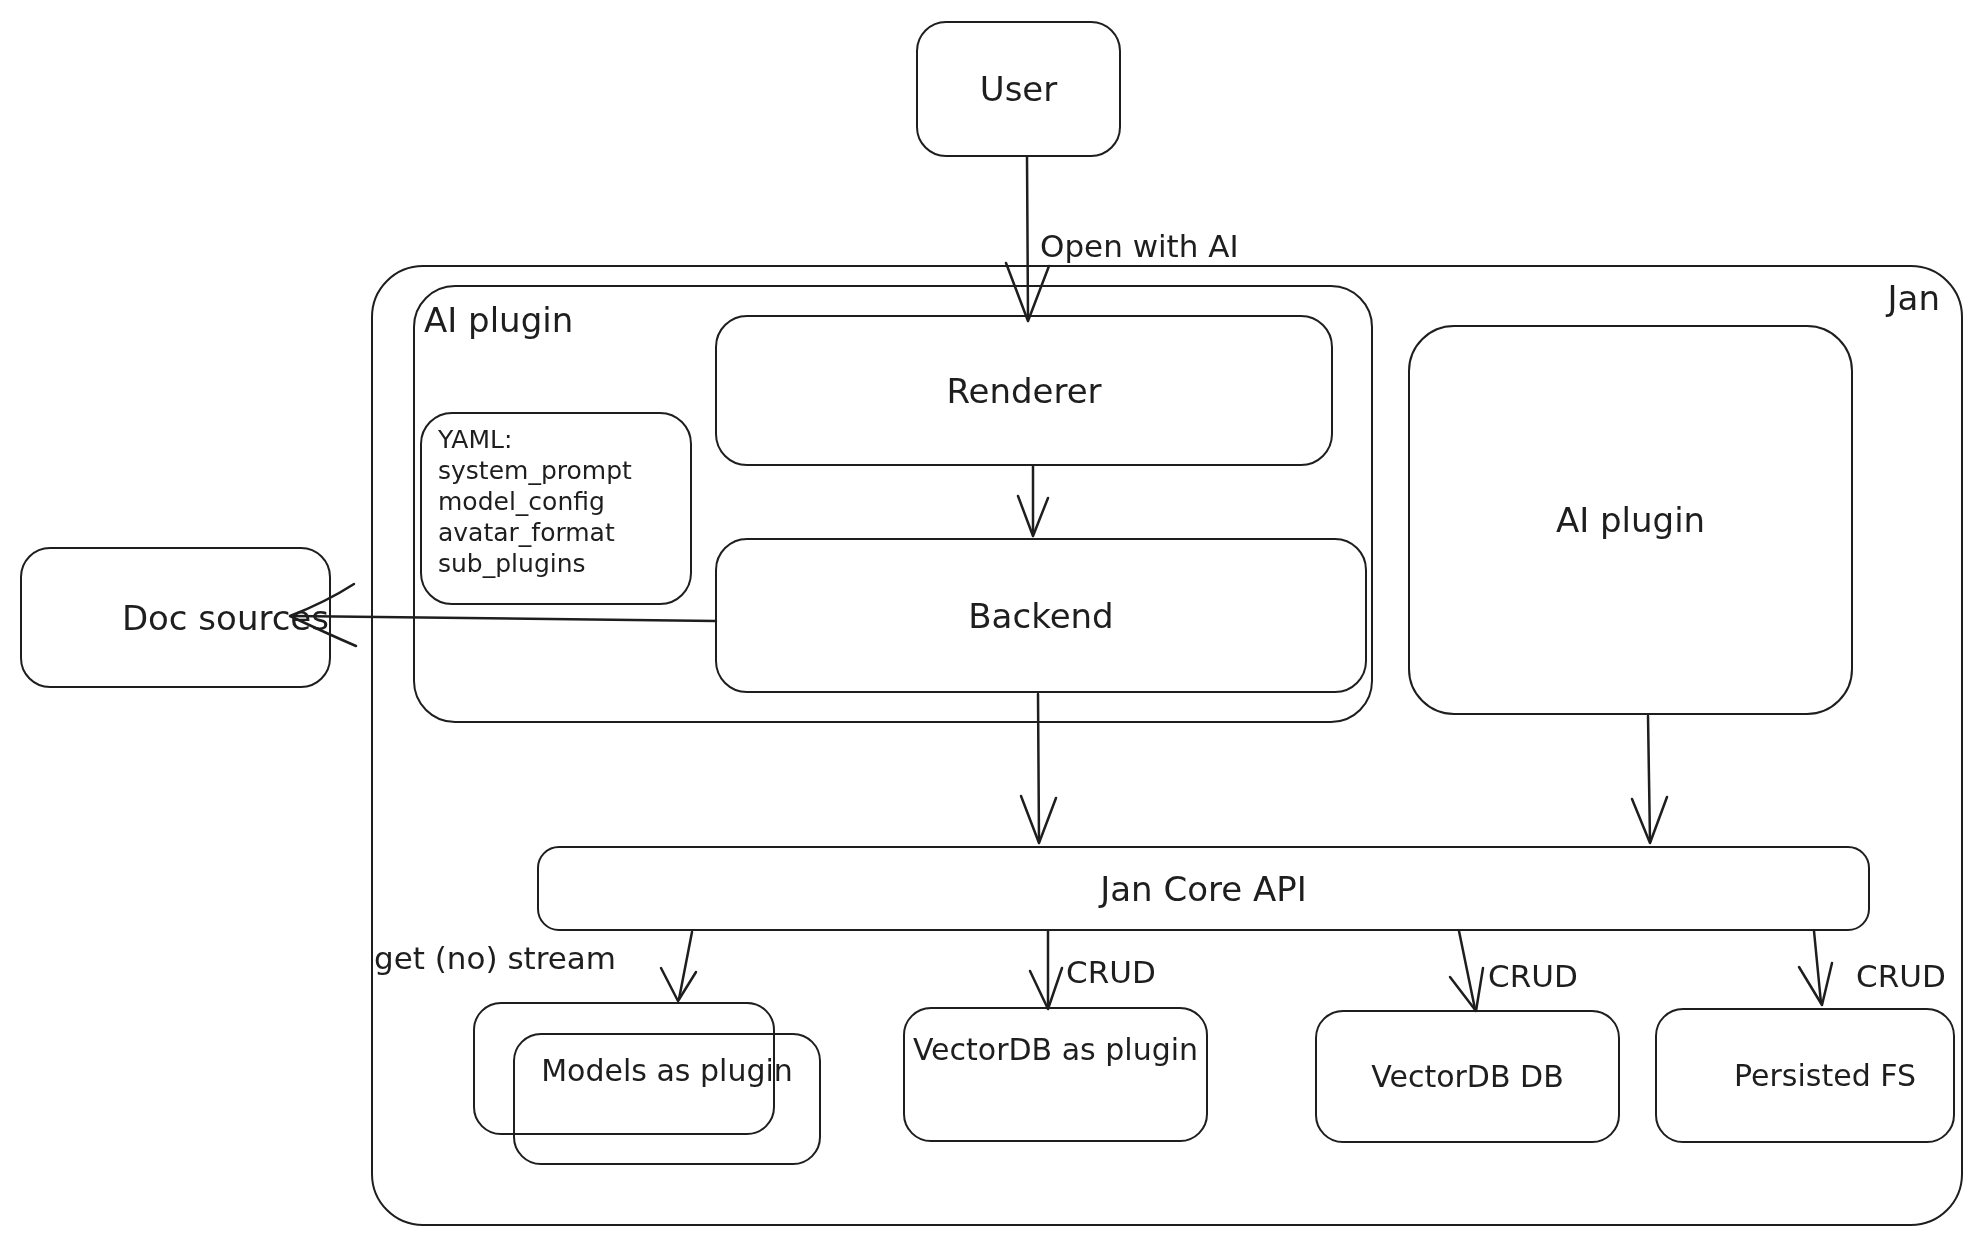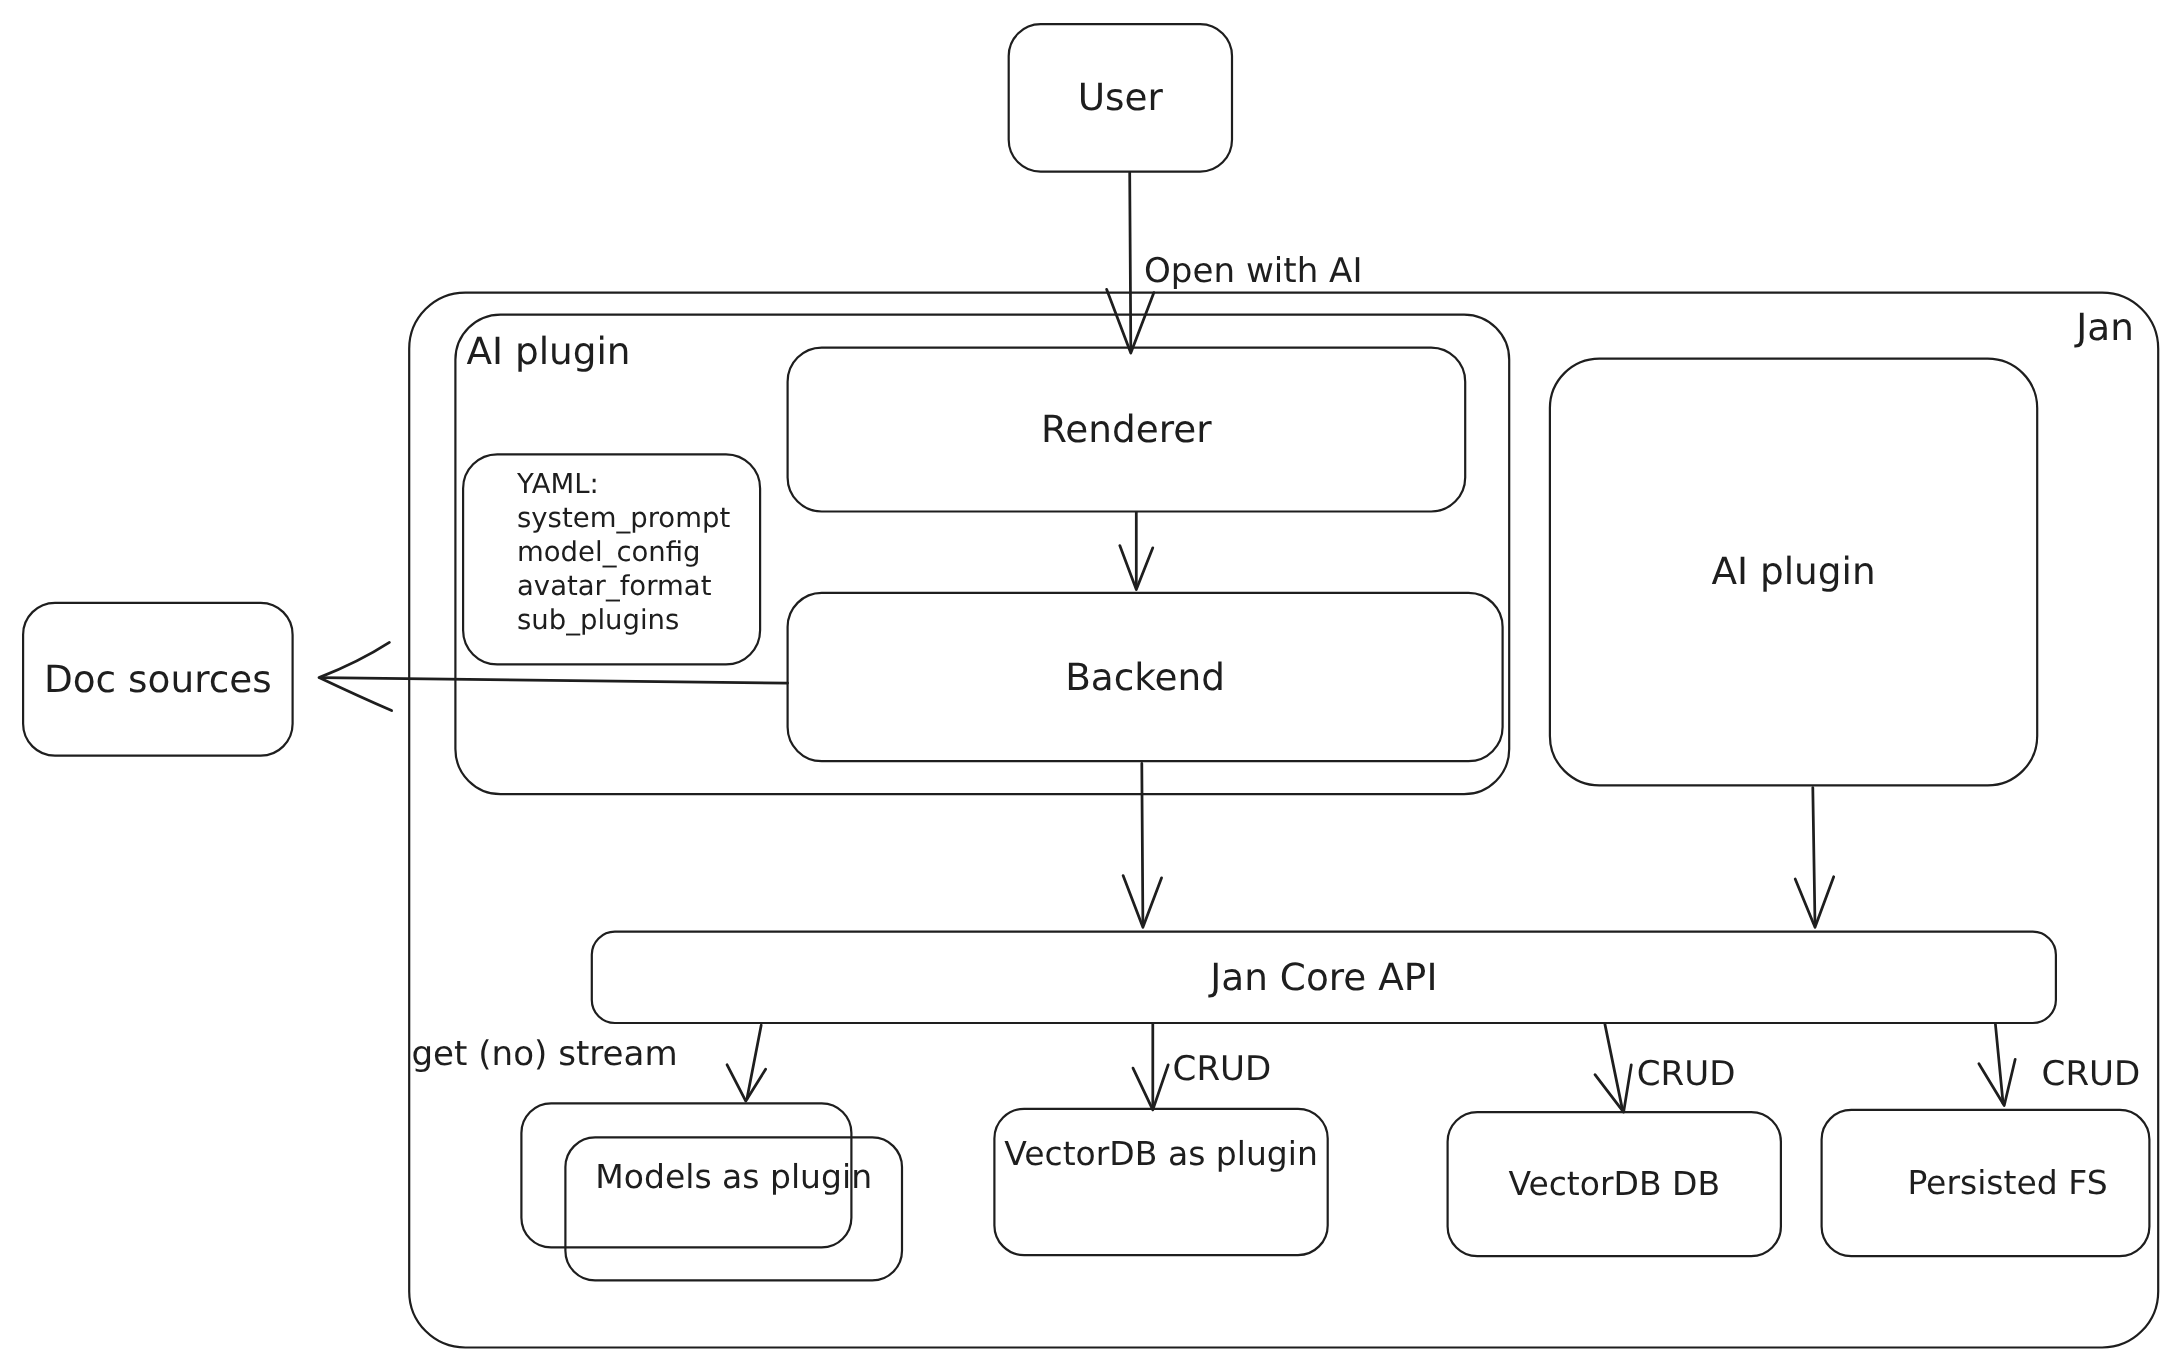--- a/index.html
+++ b/index.html
@@ -79,42 +79,42 @@
   <div class="label node-text" style="left:1825px;top:278px;width:115px;text-align:right;">Jan</div>
 
   <div class="box" style="left:413px;top:285px;width:960px;height:438px;border-radius:42px;"></div>
   <div class="label node-text" style="left:424px;top:300px;">AI plugin</div>
 
   <div class="box centered" style="left:715px;top:315px;width:618px;height:151px;border-radius:32px;">
     <span class="node-text">Renderer</span>
   </div>
 
   <div class="box" style="left:420px;top:412px;width:272px;height:193px;border-radius:32px;">
-    <div class="small-text" style="padding:10px 12px 0 16px;margin-left:32px;">
+    <div class="small-text" style="padding:10px 12px 0 16px;">
       <div>YAML:</div>
       <div>system_prompt</div>
       <div>model_config</div>
       <div>avatar_format</div>
       <div>sub_plugins</div>
     </div>
   </div>
 
   <div class="box centered" style="left:715px;top:538px;width:652px;height:155px;border-radius:32px;">
     <span class="node-text">Backend</span>
   </div>
 
   <div class="box centered" style="left:1408px;top:325px;width:445px;height:390px;border-radius:46px;">
     <span class="node-text">AI plugin</span>
   </div>
 
   <div class="box centered" style="left:537px;top:846px;width:1333px;height:85px;border-radius:22px;">
     <span class="node-text">Jan Core API</span>
   </div>
 
-  <div class="box centered" style="left:20px;top:547px;width:247px;height:141px;border-radius:30px;">
+  <div class="box centered" style="left:20px;top:547px;width:311px;height:141px;border-radius:30px;justify-content:flex-end;">
     <span class="node-text">Doc sources</span>
   </div>
 
   <div class="label edge-text" style="left:374px;top:940px;">get (no) stream</div>
   <div class="label edge-text" style="left:1066px;top:954px;">CRUD</div>
   <div class="label edge-text" style="left:1488px;top:958px;">CRUD</div>
   <div class="label edge-text" style="left:1856px;top:958px;">CRUD</div>
 
   <div class="box" style="left:473px;top:1002px;width:302px;height:133px;border-radius:28px;"></div>
   <div class="box" style="left:513px;top:1033px;width:308px;height:132px;border-radius:28px;"></div>

